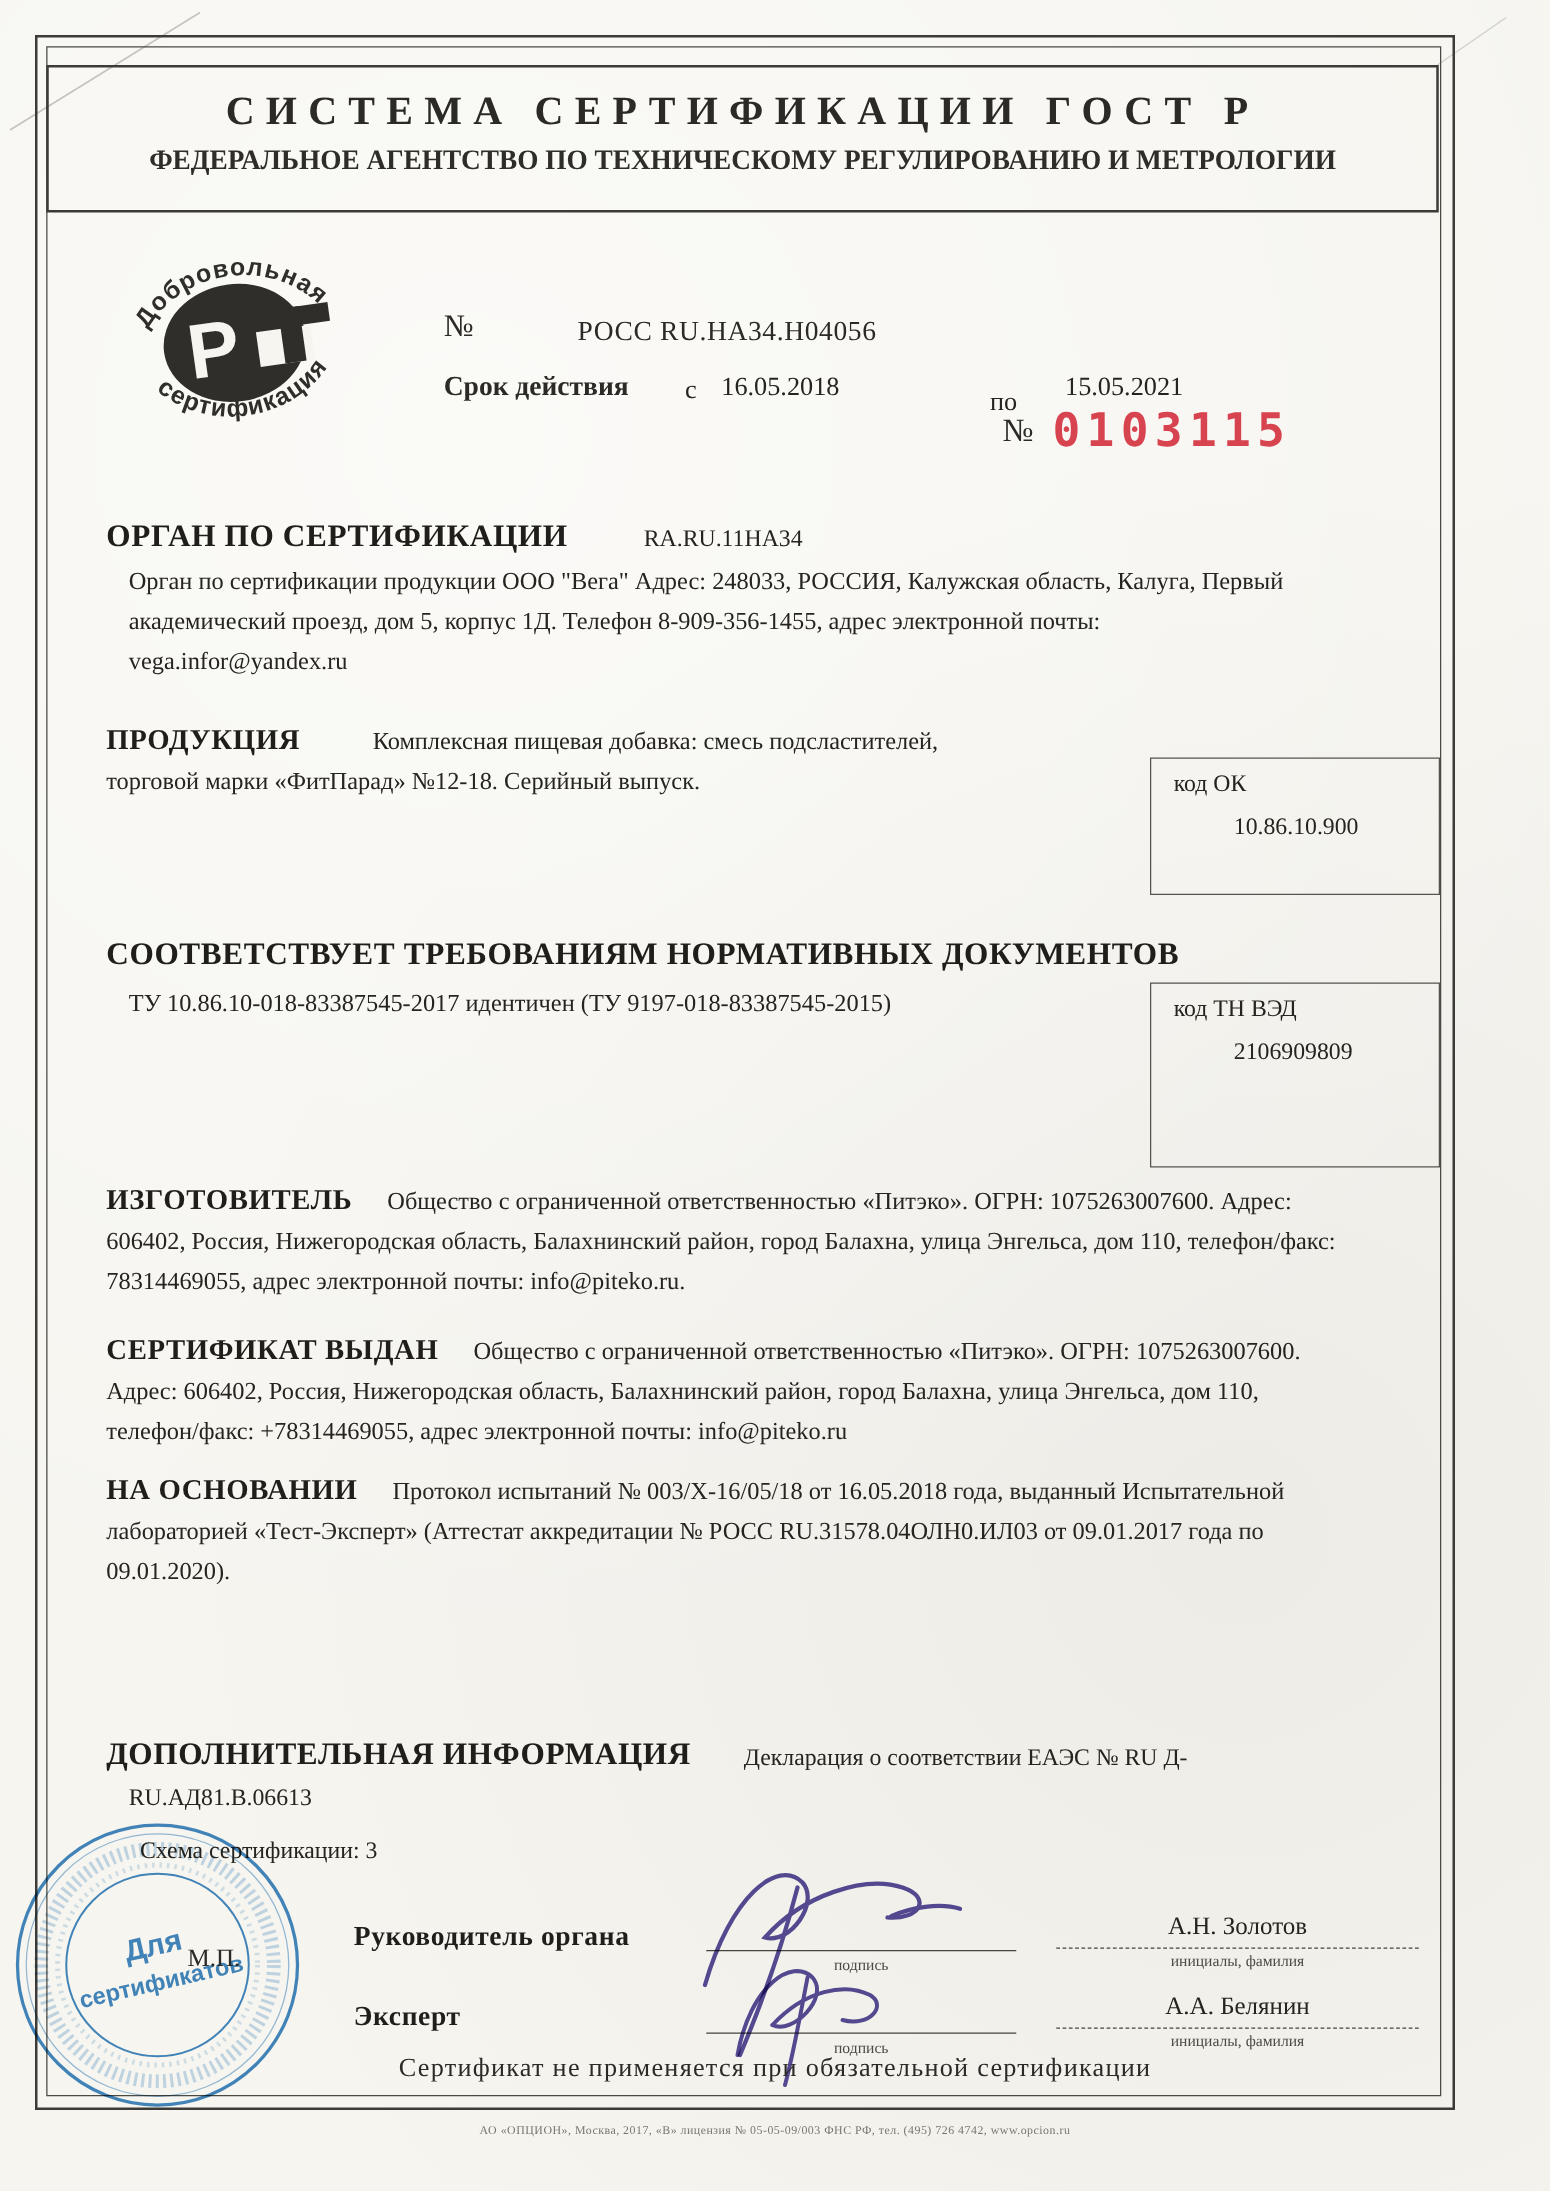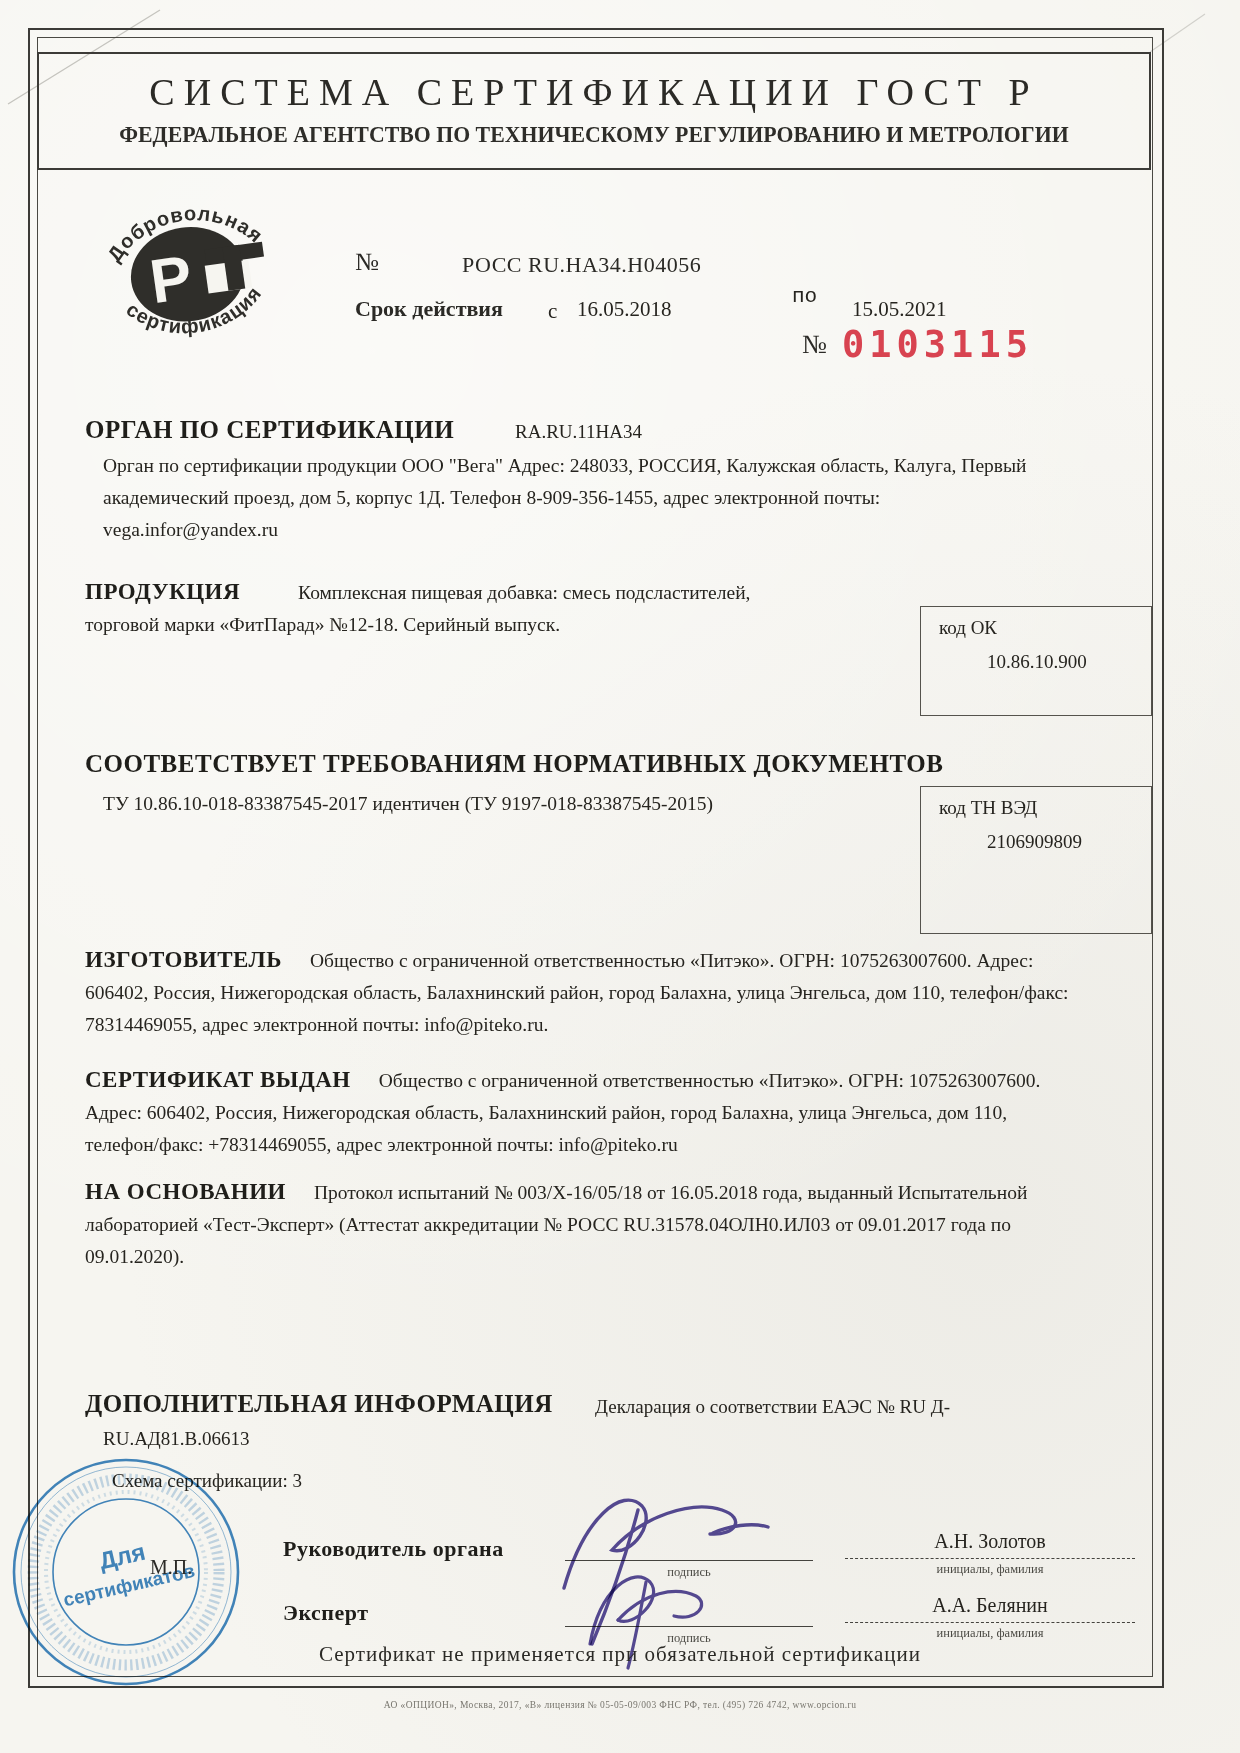--- a/index.html
+++ b/index.html
@@ -8,33 +8,33 @@
     background:#f6f5f0;
     background-image:radial-gradient(circle at 30% 20%, rgba(255,255,255,.5), rgba(0,0,0,0) 60%),
                      radial-gradient(circle at 80% 70%, rgba(210,208,200,.25), rgba(0,0,0,0) 55%);
     font-family:"Liberation Serif", serif;color:#26241f;overflow:hidden;
   }
   .abs{position:absolute;}
   
   .frame-outer{position:absolute;left:28px;top:28px;width:1132px;height:1656px;border:2px solid #3c3b37;}
   .frame-inner{position:absolute;left:37px;top:37px;width:1114px;height:1638px;border:1px solid #4a4943;}
   .header-box{position:absolute;left:37px;top:52px;width:1114px;height:118px;border:2px solid #3c3b37;box-sizing:border-box;text-align:center;}
-  .sys-line{margin-top:16px;font-size:38px;font-weight:normal;letter-spacing:9px;color:#2b2a26;font-family:"Liberation Serif",serif;}
+  .sys-line{margin-top:16px;font-size:32px;font-weight:bold;letter-spacing:9px;color:#2b2a26;font-family:"Liberation Serif",serif;}
   .agency-line{margin-top:8px;font-size:22.5px;font-weight:bold;letter-spacing:0px;color:#2e2d29;transform:scaleX(.97);}
   
   .logo{position:absolute;left:88px;top:176px;width:204px;height:200px;transform:rotate(-8deg);}
   
   .cert-title{position:absolute;left:298px;top:176px;width:720px;font-family:"Liberation Sans",sans-serif;
     font-weight:bold;font-size:45px;letter-spacing:1.5px;color:#4b4a45;text-shadow:0 0 1px rgba(60,60,55,.55);}
   .no-label{position:absolute;left:355px;top:248px;font-size:25px;color:#2b2a26;}
   .no-value{position:absolute;left:462px;top:252px;font-size:22px;letter-spacing:.5px;color:#2b2a26;}
   .validity-label{position:absolute;left:355px;top:296px;font-size:22px;font-weight:bold;color:#2b2a26;}
   .validity-c{position:absolute;left:548px;top:299px;font-size:21px;}
   .validity-from{position:absolute;left:577px;top:297px;font-size:21px;}
-  .validity-po{position:absolute;left:792px;top:285px;font-size:21px;font-family:Liberation Mono, monospace;}
+  .validity-po{position:absolute;left:792px;top:309px;font-size:21px;}
   .validity-to{position:absolute;left:852px;top:297px;font-size:21px;}
   .blank-no{position:absolute;left:802px;top:330px;font-size:26px;color:#2b2a26;}
   .blank-num{position:absolute;left:842px;top:323px;font-family:"DejaVu Sans Mono",monospace;font-weight:bold;
     font-size:37px;letter-spacing:5px;color:#d84350;}
   
   .sec-h{position:absolute;font-size:25px;font-weight:bold;letter-spacing:.5px;color:#1f1e1a;}
   .org-code{position:absolute;left:515px;top:421px;font-size:19px;}
   .para{position:absolute;font-size:19.5px;line-height:32px;color:#26241f;}
   .para .ih{font-weight:bold;font-size:23px;letter-spacing:.5px;margin-right:28px;color:#1f1e1a;}
   .code-box{position:absolute;left:920px;width:232px;border:1px solid #55534d;box-sizing:border-box;}

